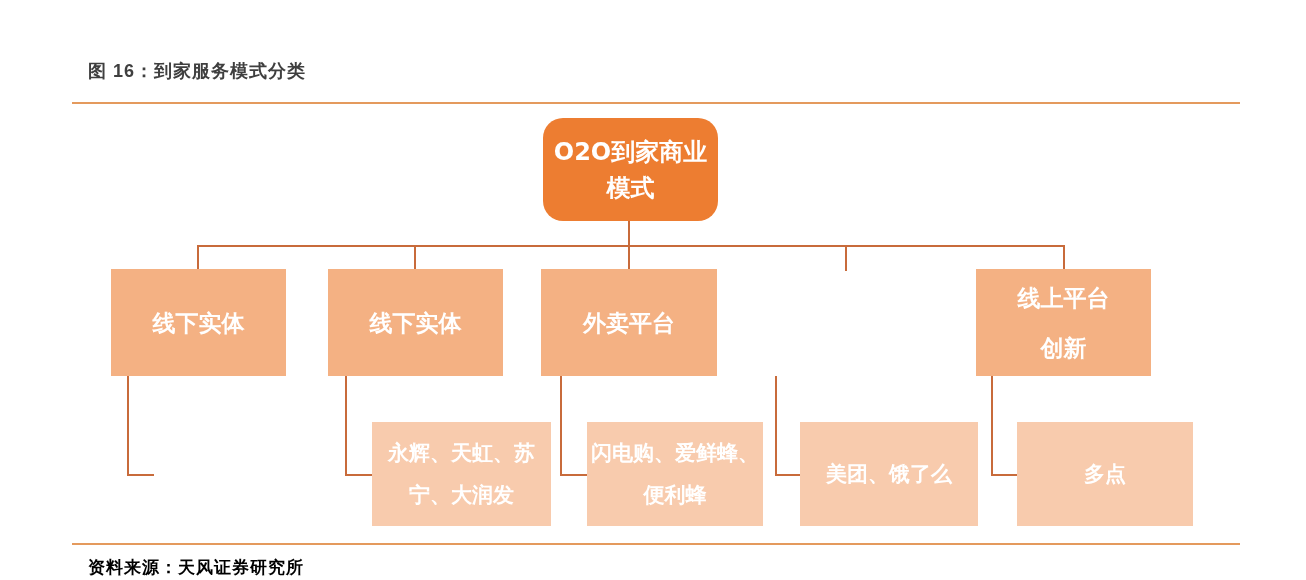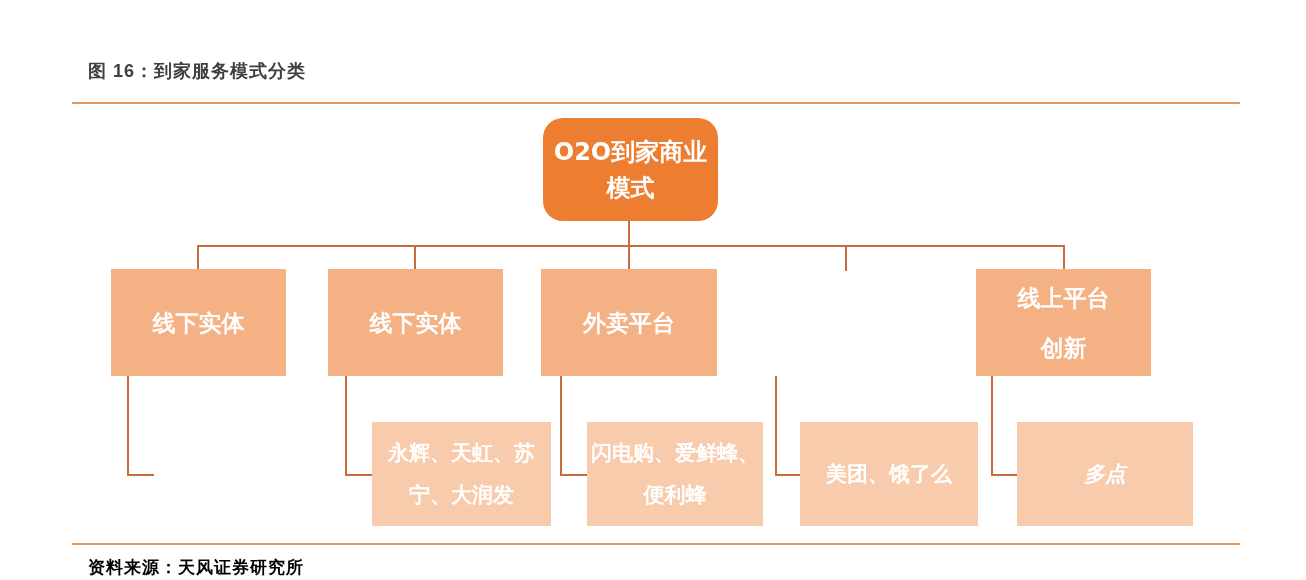--- a/index.html
+++ b/index.html
@@ -99,18 +99,18 @@
   <div class="line" style="left:775px; top:330px; width:2px; height:100px;"></div>
   <div class="line" style="left:775px; top:428px; width:27px; height:2px;"></div>
   <div class="line" style="left:991px; top:330px; width:2px; height:100px;"></div>
   <div class="line" style="left:991px; top:428px; width:28px; height:2px;"></div>
 
   <div class="node leaf" style="left:372px; top:376px; width:179px; height:104px;">永辉、天虹、苏
 宁、大润发</div>
   <div class="node leaf" style="left:587px; top:376px; width:176px; height:104px;">闪电购、爱鲜蜂、
 便利蜂</div>
   <div class="node leaf" style="left:800px; top:376px; width:178px; height:104px;">美团、饿了么</div>
-  <div class="node leaf" style="left:1017px; top:376px; width:176px; height:104px;font-style:italic;">多点</div>
+  <div class="node leaf" style="left:1017px; top:376px; width:176px; height:104px;">多点</div>
 
   <div class="rule" style="left:72px; top:497px; width:1168px;"></div>
   <div class="source-note">资料来源：天风证券研究所</div>
 
 </div>
 
 </body></html>

